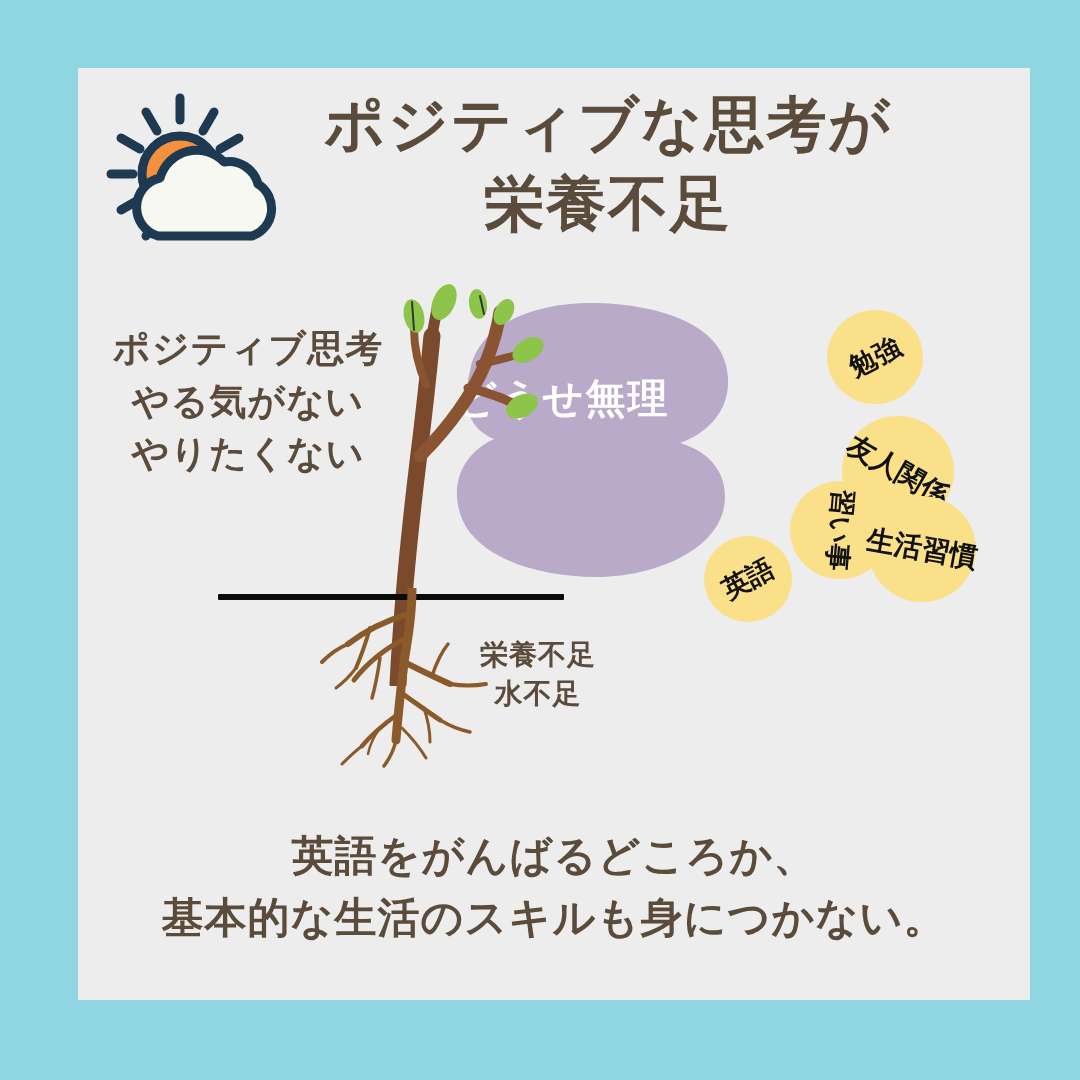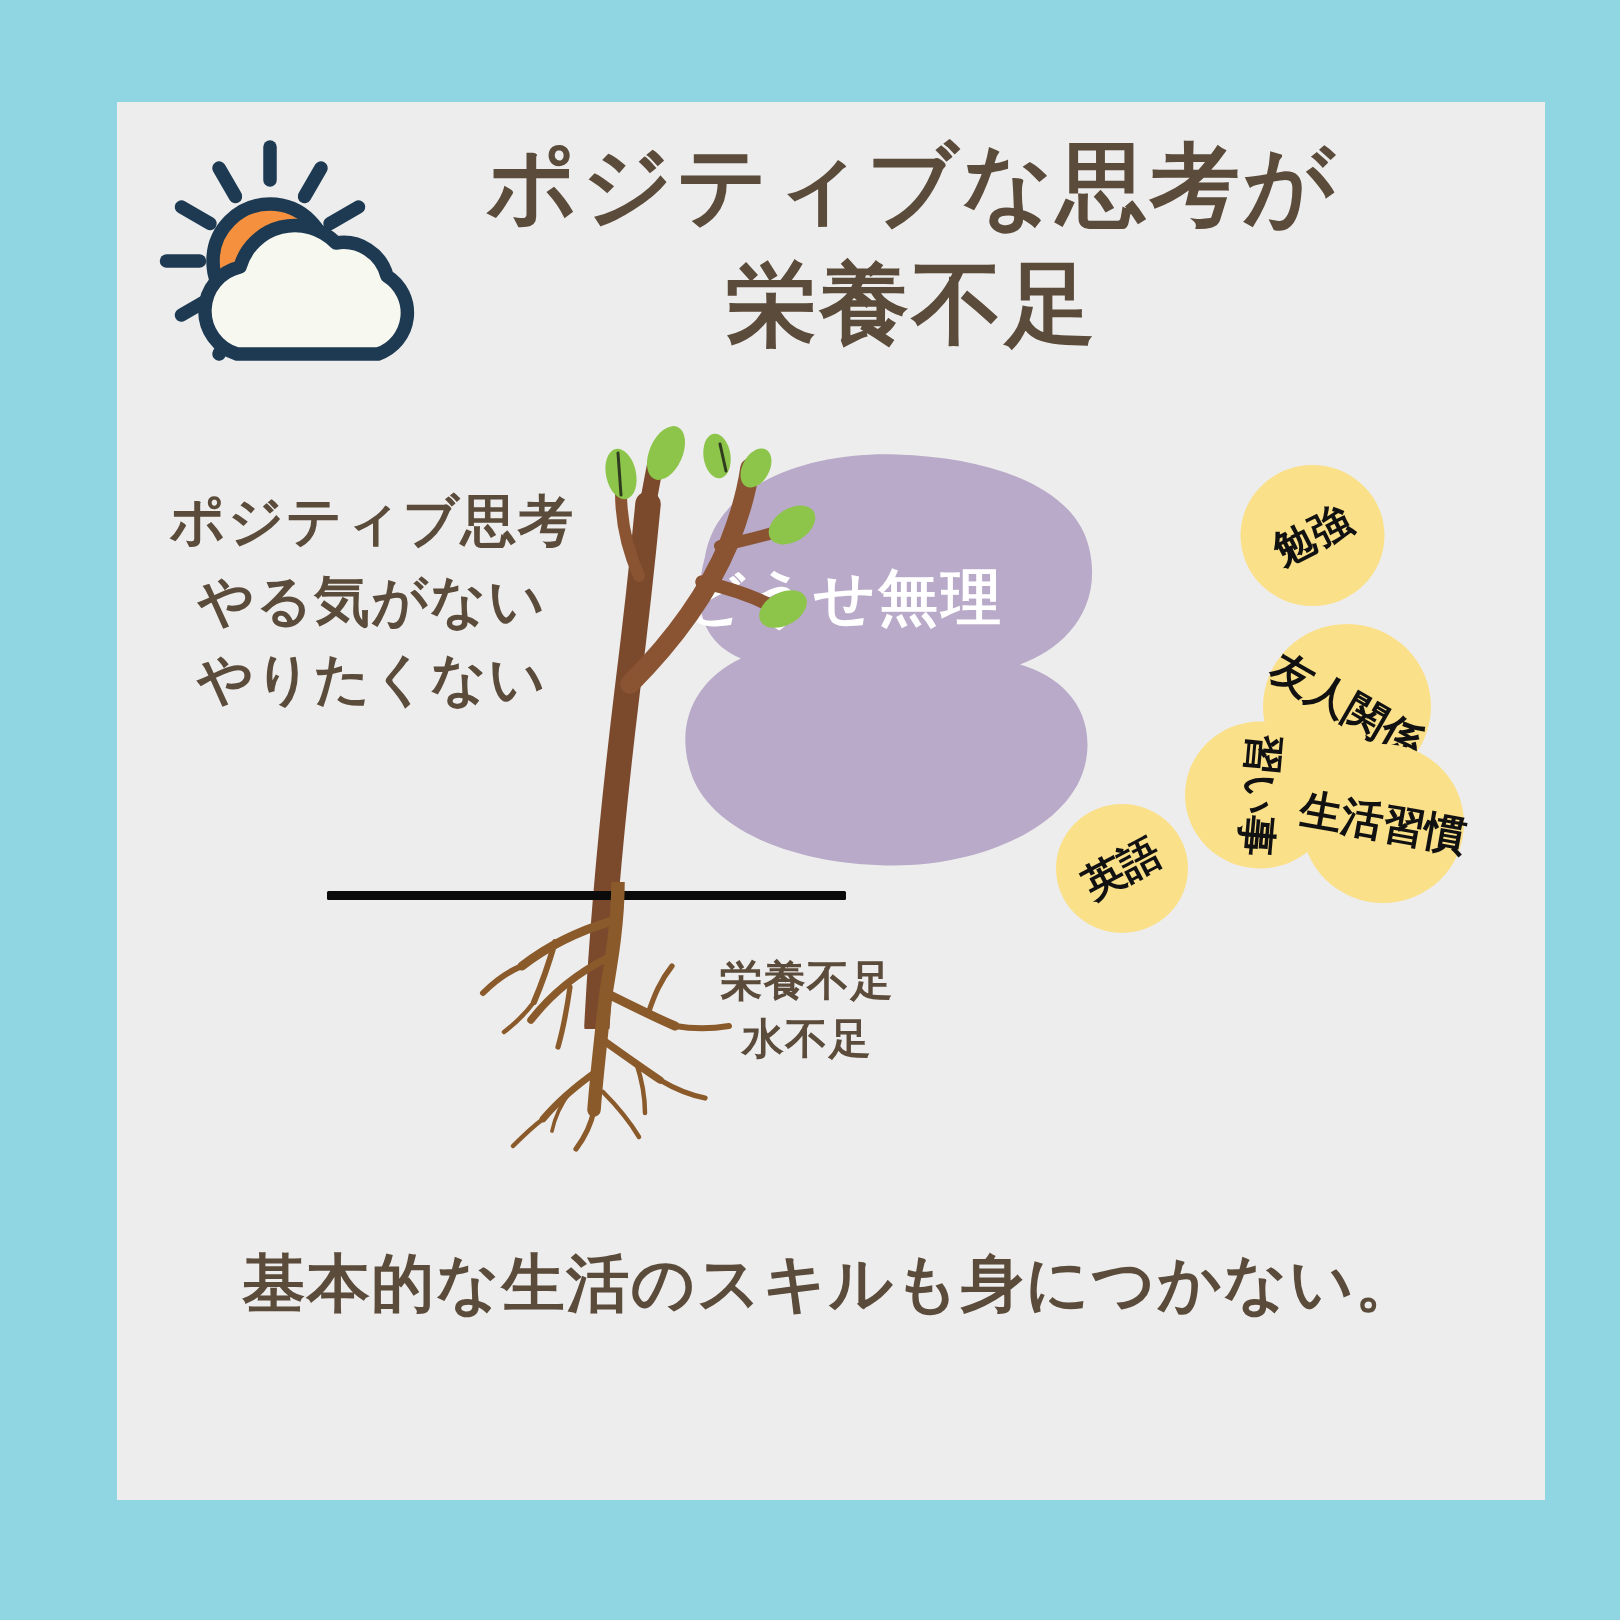--- a/index.html
+++ b/index.html
@@ -342,17 +342,18 @@
     </div>
     <div class="bubble" id="bubble-seikatsu">
       <span class="bubble-label">生活習慣</span>
     </div>
     <div class="bubble" id="bubble-eigo">
       <span class="bubble-label">英語</span>
     </div>
 
 
     <div id="caption">
+      <span class="cap-line">英語をがんばるどころか、</span>
       <span class="cap-line">基本的な生活のスキルも身につかない。</span>
     </div>
 
   </div>
 </div>
 
 </body></html>

